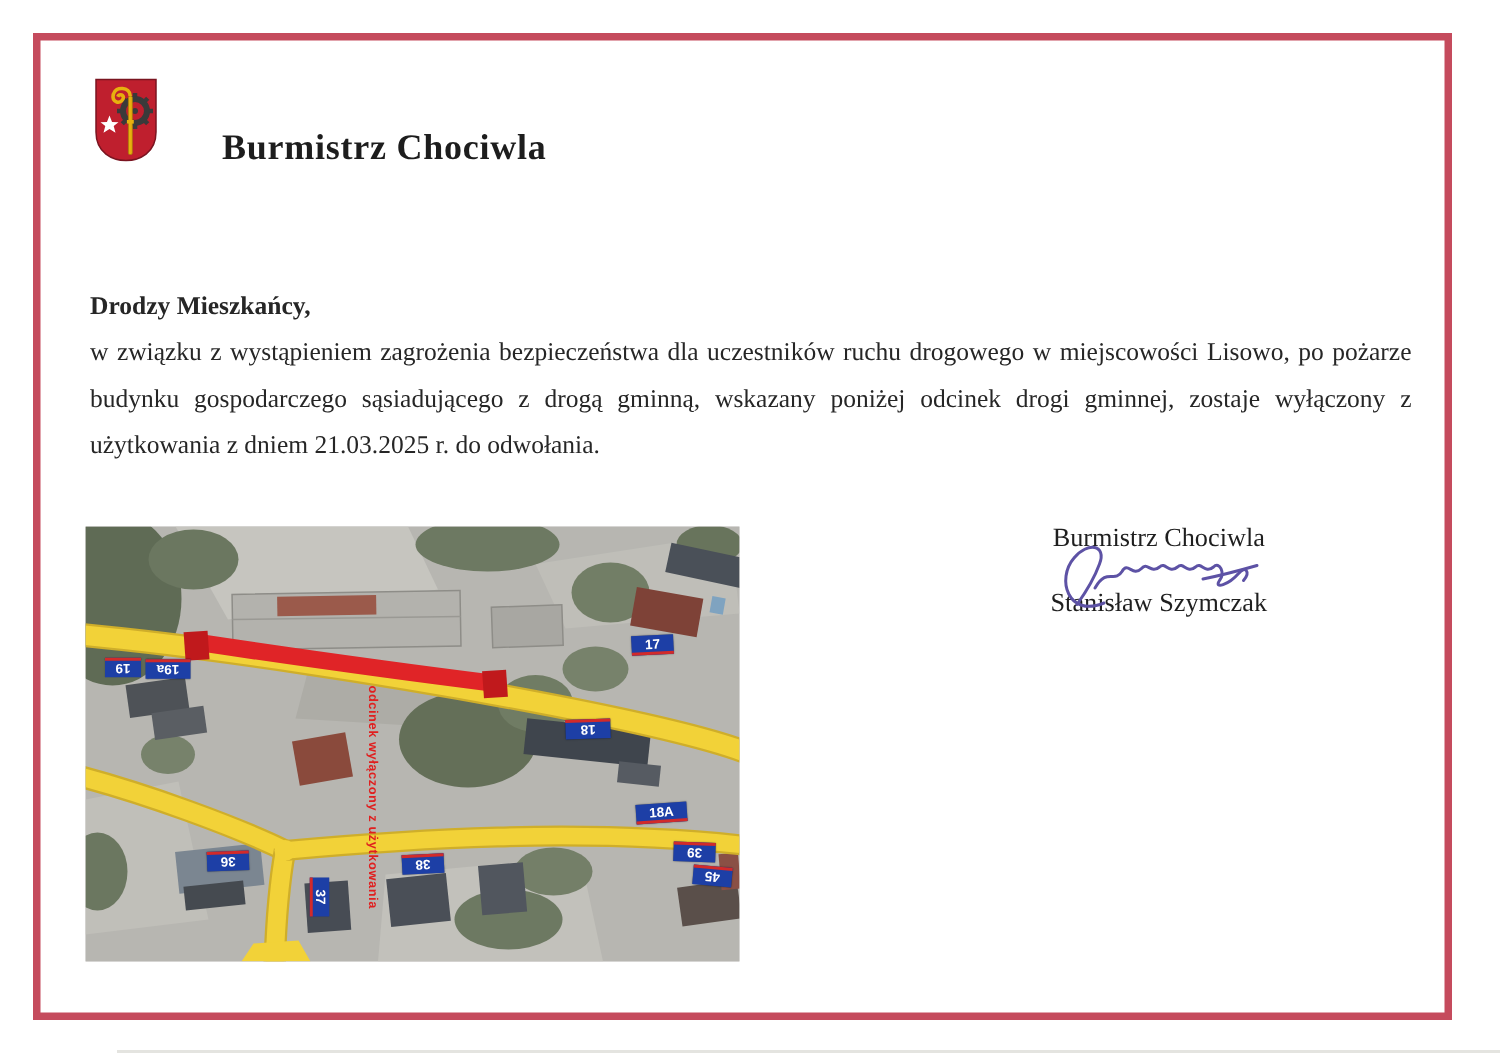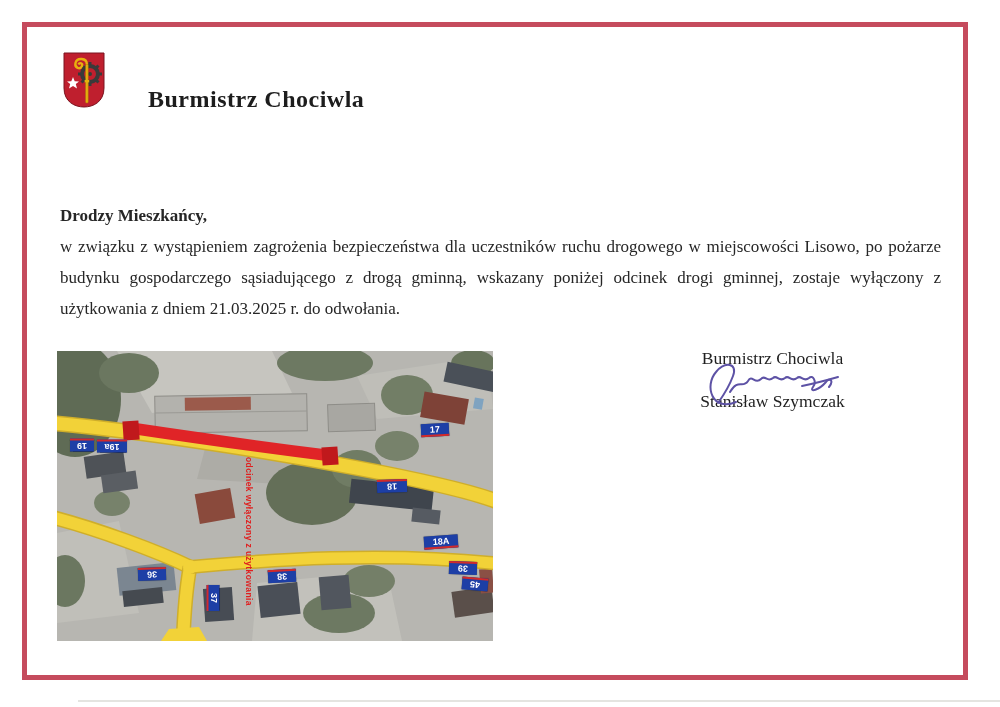--- a/index.html
+++ b/index.html
@@ -6,21 +6,21 @@
   .page{position:relative;width:1000px;height:707px;background:#ffffff;overflow:hidden;
         font-family:"Liberation Serif", serif;color:#222;padding-left:40px;}
   .border-frame{position:absolute;left:22px;top:22px;width:946px;height:658px;
         border:5px solid #c54b5d;box-sizing:border-box;pointer-events:none;}
   .scan-line{position:absolute;left:78px;top:700px;width:922px;height:2px;background:#e4e4e0;}
 
   .crest{position:absolute;left:63px;top:52px;width:42px;height:56px;}
   .page-title{position:absolute;left:148px;top:70px;font-size:24px;font-weight:bold;
         letter-spacing:.5px;color:#1d1d1d;}
 
-  .letter{position:absolute;left:60px;top:200px;width:881px;font-size:17px;line-height:31px;color:#262626;}
+  .letter{position:absolute;left:60px;top:188px;width:881px;font-size:17px;line-height:31px;color:#262626;}
   .salutation{font-weight:bold;}
   .body-text{text-align:justify;margin:0;hyphens:none;}
 
   .map{position:absolute;left:57px;top:351px;width:436px;height:290px;overflow:hidden;background:#b7b6b1;}
   .map svg{position:absolute;left:0;top:0;}
   .plate{position:absolute;height:13px;display:flex;align-items:center;justify-content:center;
         background:#1d3fa6;color:#ffffff;font-family:"Liberation Sans", sans-serif;
         font-size:9px;font-weight:bold;border-bottom:2px solid #d22a2a;box-sizing:border-box;
         box-shadow:0 0 1px rgba(0,0,0,.6);}
   .map-annotation{position:absolute;left:197px;top:106px;transform:rotate(90deg);transform-origin:0 0;

